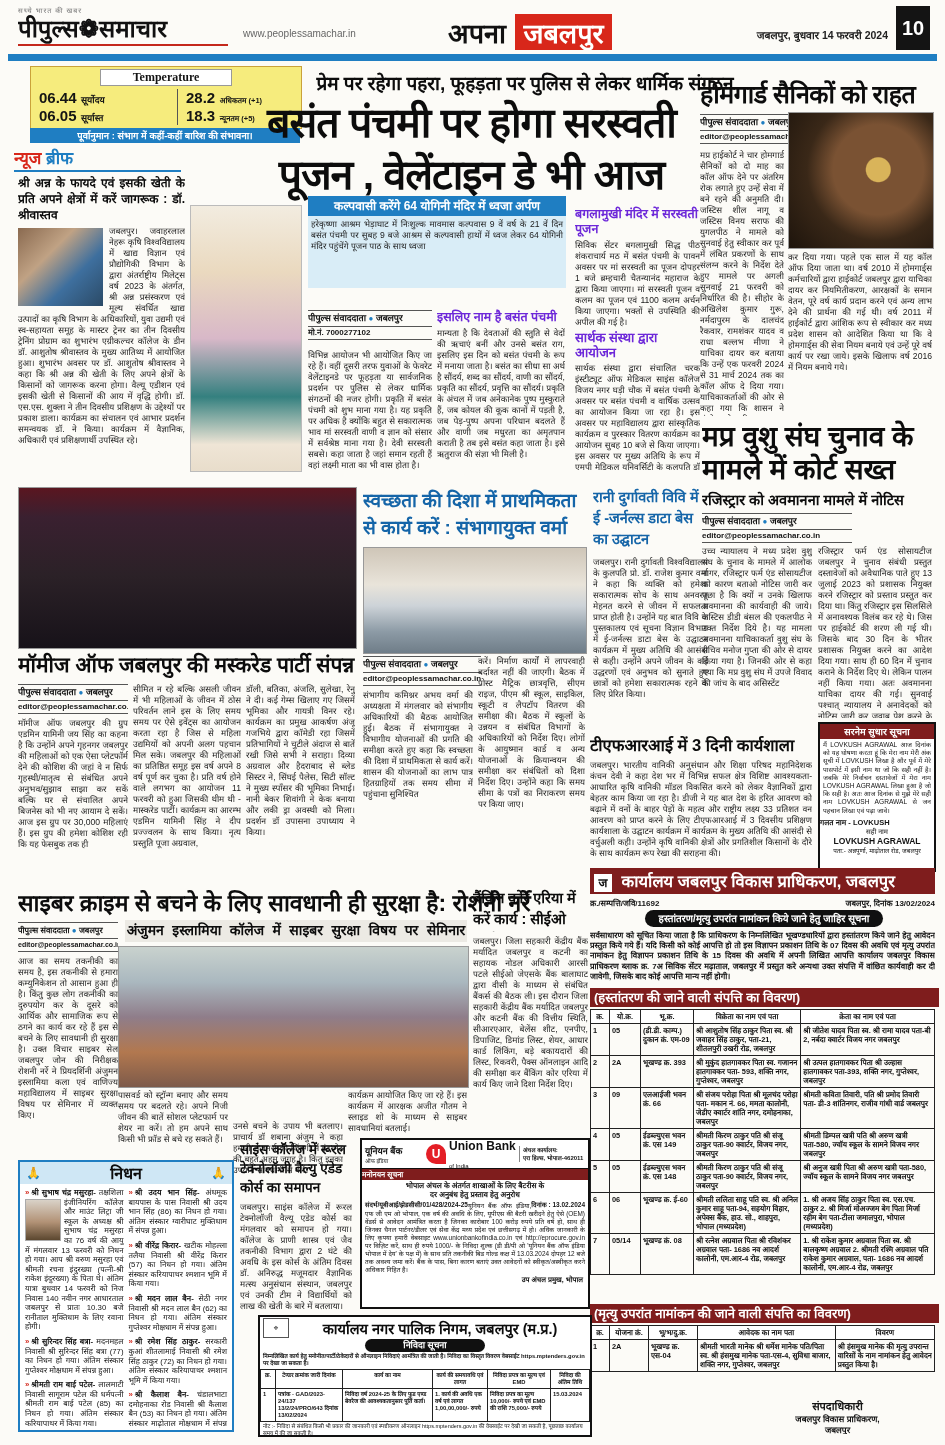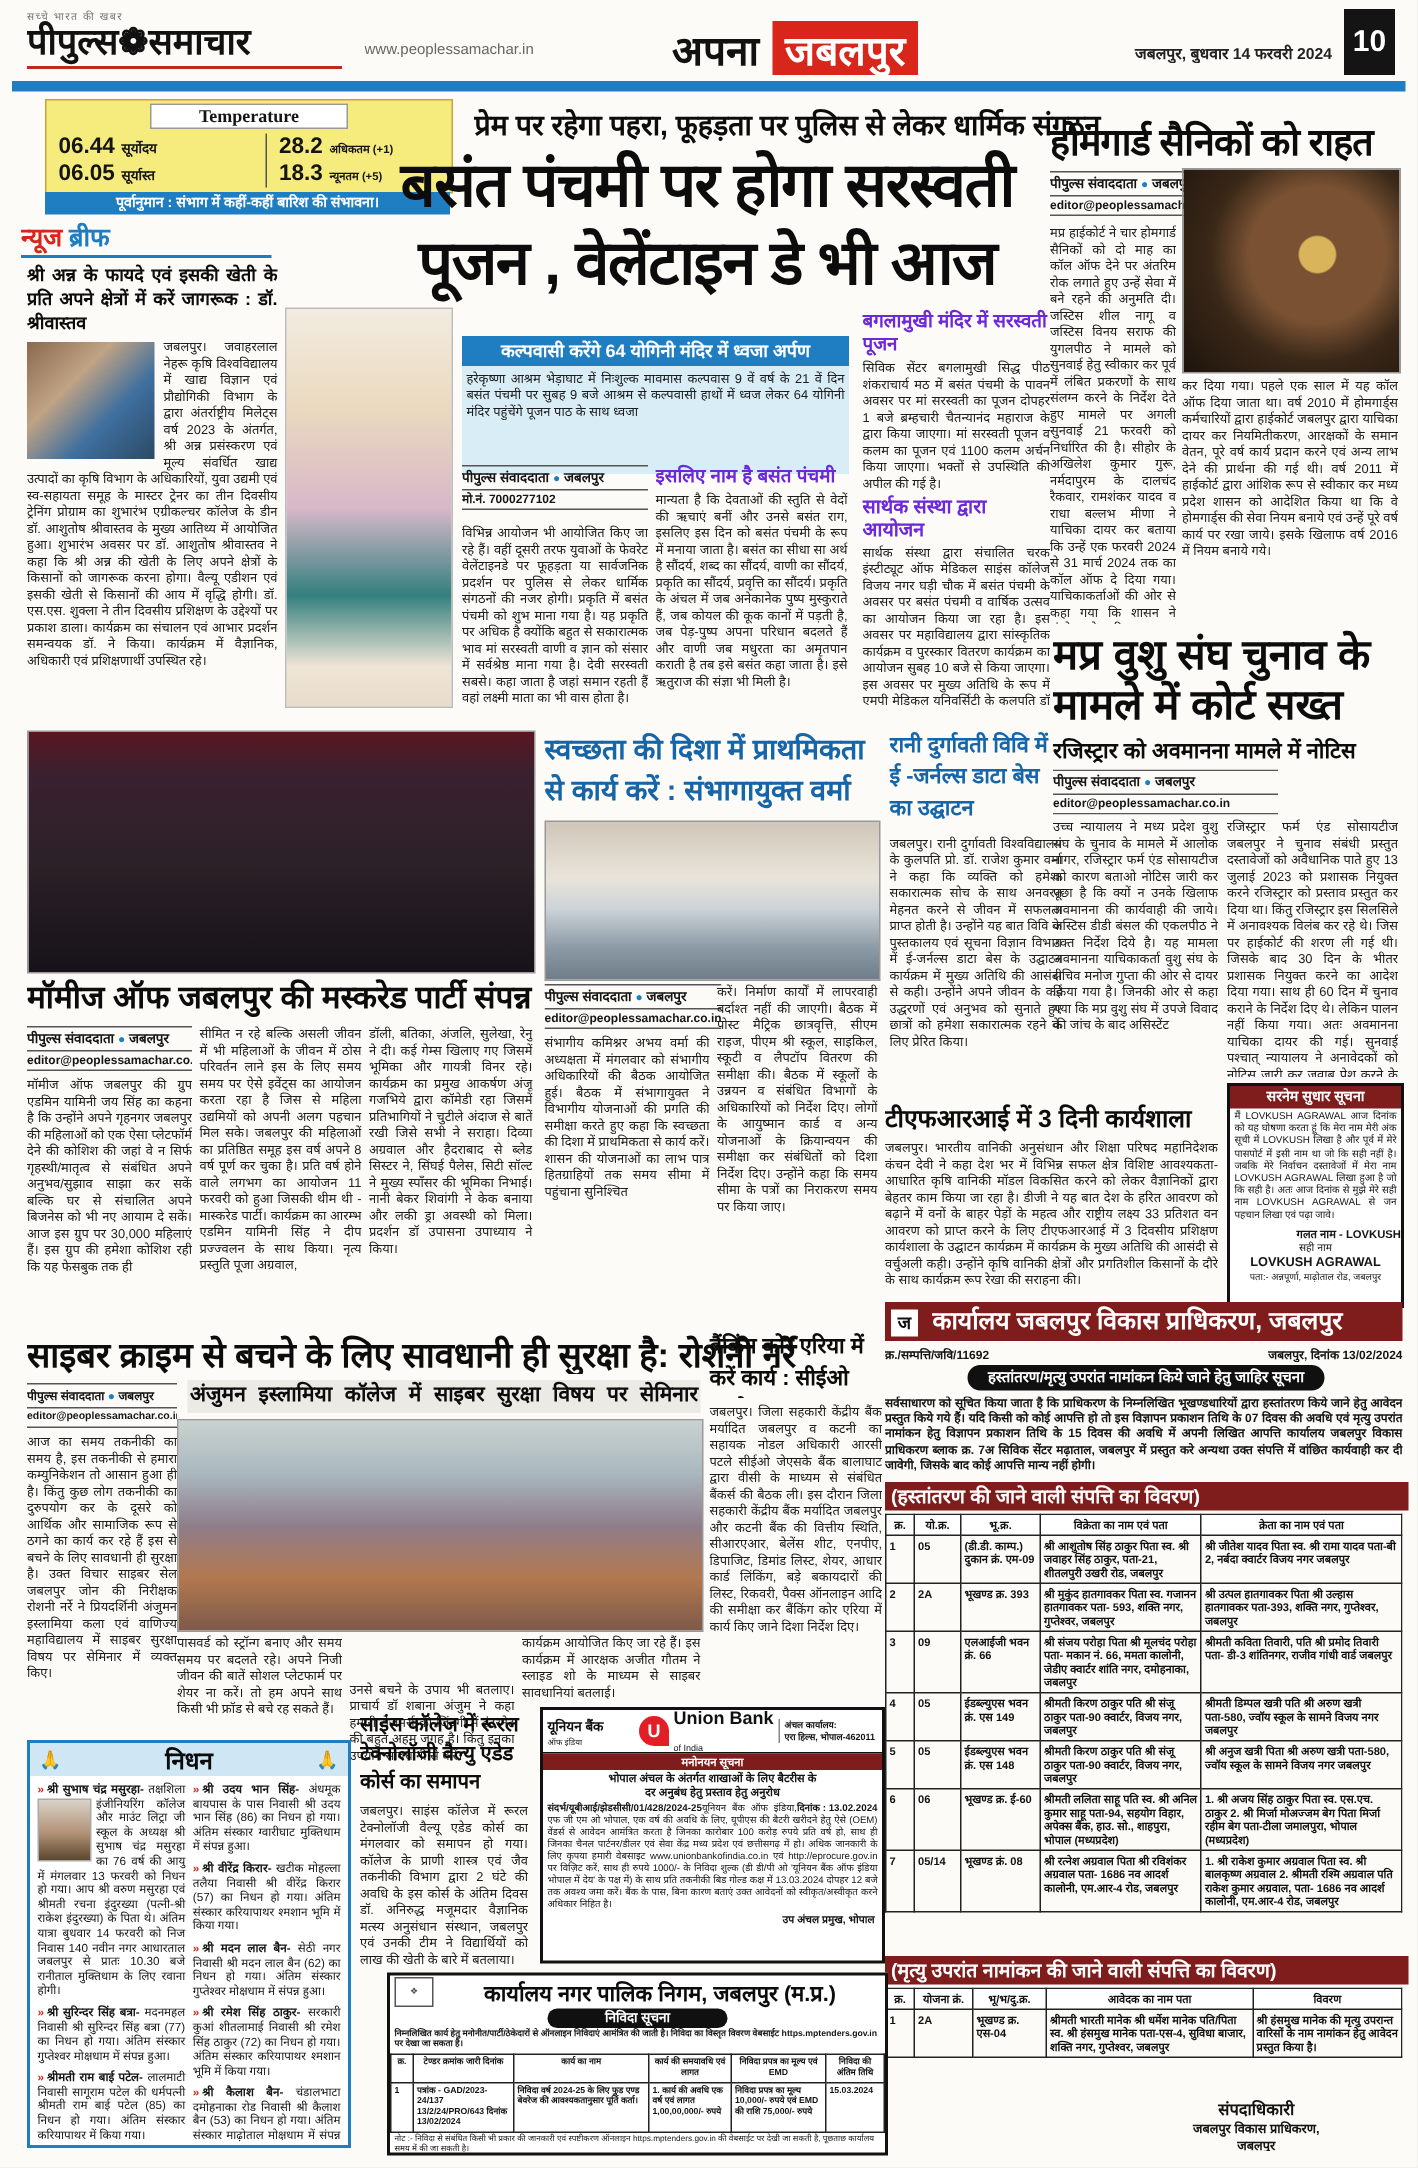--- a/index.html
+++ b/index.html
@@ -72,21 +72,21 @@
     <span style="font-weight:800;font-size:17px;color:#1f7ec2;">ब्रीफ</span>
   </div>
   <div class="abs hl j" style="left:18px;top:175px;width:167px;height:48px;font-size:12px;line-height:16px;">श्री अन्न के फायदे एवं इसकी खेती के प्रति अपने क्षेत्रों में करें जागरूक : डॉ. श्रीवास्तव</div>
   <div class="abs" style="left:18px;top:226px;width:167px;height:246px;">
     <div class="ph" style="position:relative;float:left;width:85px;height:78px;margin:2px 6px 2px 0;background:linear-gradient(135deg,#8a6a50 0%,#c0a284 35%,#3e6f9e 65%,#2b4a66 100%);"></div>
     <div class="bt j">जबलपुर। जवाहरलाल नेहरू कृषि विश्वविद्यालय में खाद्य विज्ञान एवं प्रौद्योगिकी विभाग के द्वारा अंतर्राष्ट्रीय मिलेट्स वर्ष 2023 के अंतर्गत, श्री अन्न प्रसंस्करण एवं मूल्य संवर्धित खाद्य उत्पादों का कृषि विभाग के अधिकारियों, युवा उद्यमी एवं स्व-सहायता समूह के मास्टर ट्रेनर का तीन दिवसीय ट्रेनिंग प्रोग्राम का शुभारंभ एग्रीकल्चर कॉलेज के डीन डॉ. आशुतोष श्रीवास्तव के मुख्य आतिथ्य में आयोजित हुआ। शुभारंभ अवसर पर डॉ. आशुतोष श्रीवास्तव ने कहा कि श्री अन्न की खेती के लिए अपने क्षेत्रों के किसानों को जागरूक करना होगा। वैल्यू एडीशन एवं इसकी खेती से किसानों की आय में वृद्धि होगी। डॉ. एस.एस. शुक्ला ने तीन दिवसीय प्रशिक्षण के उद्देश्यों पर प्रकाश डाला। कार्यक्रम का संचालन एवं आभार प्रदर्शन समन्वयक डॉ. ने किया। कार्यक्रम में वैज्ञानिक, अधिकारी एवं प्रशिक्षणार्थी उपस्थित रहे।</div>
   </div>
 
   <div class="ph" style="left:190px;top:205px;width:110px;height:265px;background:linear-gradient(180deg,#f2ece0 0%,#ead9bf 25%,#d8b8c8 50%,#34807f 72%,#efe5d6 90%,#e8ddcb 100%);border:1px solid #bbb;"></div>
 
-  <div class="abs" style="left:308px;top:224px;width:258px;height:92px;background:#d9edf7;">
+  <div class="abs" style="left:308px;top:196px;width:258px;height:92px;background:#d9edf7;">
     <div class="band" style="height:20px;font-size:12px;line-height:20px;">कल्पवासी करेंगे 64 योगिनी मंदिर में ध्वजा अर्पण</div>
     <div style="display:flex;gap:6px;padding:3px 3px;">
       <div class="bt j" style="flex:1;">हरेकृष्णा आश्रम भेड़ाघाट में निःशुल्क मावमास कल्पवास 9 वें वर्ष के 21 वें दिन बसंत पंचमी पर सुबह 9 बजे आश्रम से कल्पवासी हाथों में ध्वज लेकर 64 योगिनी मंदिर पहुंचेंगे पूजन पाठ के साथ ध्वजा</div>
     </div>
   </div>
 
   <div class="abs" style="left:308px;top:310px;width:124px;height:34px;">
     <div class="byline"><span>पीपुल्स संवाददाता</span> <span class="dot">●</span> <span>जबलपुर</span></div>
     <div class="email">मो.नं. 7000277102</div>
   </div>
@@ -121,21 +121,21 @@
   <div class="abs" style="left:702px;top:513px;width:150px;">
     <div class="byline"><span>पीपुल्स संवाददाता</span> <span class="dot">●</span> <span>जबलपुर</span></div>
     <div class="email">editor@peoplessamachar.co.in</div>
   </div>
   <div class="abs bt j" style="left:702px;top:546px;width:110px;height:172px;">उच्च न्यायालय ने मध्य प्रदेश वुशु संघ के चुनाव के मामले में आलोक नागर, रजिस्ट्रार फर्म एंड सोसायटीज को कारण बताओ नोटिस जारी कर पूछा है कि क्यों न उनके खिलाफ अवमानना की कार्यवाही की जाये। जस्टिस डीडी बंसल की एकलपीठ ने उक्त निर्देश दिये है। यह मामला अवमानना याचिकाकर्ता वुशु संघ के सचिव मनोज गुप्ता की ओर से दायर किया गया है। जिनकी ओर से कहा गया कि मप्र वुशु संघ में उपजे विवाद की जांच के बाद असिस्टेंट</div>
   <div class="abs bt j" style="left:818px;top:546px;width:114px;height:172px;">रजिस्ट्रार फर्म एंड सोसायटीज जबलपुर ने चुनाव संबंधी प्रस्तुत दस्तावेजों को अवैधानिक पाते हुए 13 जुलाई 2023 को प्रशासक नियुक्त करने रजिस्ट्रार को प्रस्ताव प्रस्तुत कर दिया था। किंतु रजिस्ट्रार इस सिलसिले में अनावश्यक विलंब कर रहे थे। जिस पर हाईकोर्ट की शरण ली गई थी। जिसके बाद 30 दिन के भीतर प्रशासक नियुक्त करने का आदेश दिया गया। साथ ही 60 दिन में चुनाव कराने के निर्देश दिए थे। लेकिन पालन नहीं किया गया। अतः अवमानना याचिका दायर की गई। सुनवाई पश्चात् न्यायालय ने अनावेदकों को नोटिस जारी कर जवाब पेश करने के निर्देश दिये।</div>
 
   <div class="abs" style="left:818px;top:722px;width:114px;height:146px;border:2px solid #111;background:#fff;">
     <div class="blackband" style="height:15px;font-size:9.5px;text-align:center;line-height:15px;">सरनेम सुधार सूचना</div>
     <div class="j" style="font-size:6.6px;line-height:8.2px;padding:2px 3px;">मैं LOVKUSH AGRAWAL आज दिनांक को यह घोषणा करता हूं कि मेरा नाम मेरी अंक सूची में LOVKUSH लिखा है और पूर्व में मेरे पासपोर्ट में इसी नाम था जो कि सही नहीं है। जबकि मेरे निर्वाचन दस्तावेजों में मेरा नाम LOVKUSH AGRAWAL लिखा हुआ है जो कि सही है। अतः आज दिनांक से मुझे मेरे सही नाम LOVKUSH AGRAWAL से जन पहचान लिखा एवं पढ़ा जावे।</div>
-    <div style="text-align:right;font-size:7.5px;font-weight:700;">गलत नाम - LOVKUSH</div>
+    <div style="text-align:left;font-size:7.5px;font-weight:700;">गलत नाम - LOVKUSH</div>
     <div style="text-align:center;font-size:7px;">सही नाम</div>
     <div style="text-align:center;font-size:8.5px;font-weight:800;">LOVKUSH AGRAWAL</div>
     <div style="text-align:center;font-size:6.3px;">पता:- अन्नपूर्णा, माढ़ोताल रोड, जबलपुर</div>
   </div>
 
   <div class="ph" style="left:18px;top:487px;width:337px;height:160px;background:linear-gradient(180deg,#5a1620 0%,#3a2030 18%,#2b2127 55%,#171219 100%);border:1px solid #999;"></div>
   <div class="abs hl" style="left:18px;top:650px;width:337px;height:28px;font-size:21px;">मॉमीज ऑफ जबलपुर की मस्करेड पार्टी संपन्न</div>
   <div class="abs" style="left:18px;top:684px;width:110px;">
     <div class="byline"><span>पीपुल्स संवाददाता</span> <span class="dot">●</span> <span>जबलपुर</span></div>
     <div class="email">editor@peoplessamachar.co.in</div>
@@ -320,21 +320,21 @@
       <div style="width:20px;height:20px;background:#e41e26;border-radius:50% 50% 0 50%;color:#fff;font-weight:800;font-size:12px;text-align:center;line-height:20px;margin:0 3px;">U</div>
       <div style="flex:1;">
         <span style="font-weight:800;font-size:12px;color:#111;">Union Bank</span>
         <span style="font-size:6px;">of India</span>
       </div>
       <div style="width:62px;border-left:1px solid #888;padding-left:3px;font-size:6px;font-weight:700;">
         <div>अंचल कार्यालय:</div>
         <div>एरा हिल्स, भोपाल-462011</div>
       </div>
     </div>
-    <div class="blackband" style="height:11px;font-size:7.5px;line-height:11px;text-align:center;">मनोनयन सूचना</div>
+    <div class="blackband" style="height:11px;font-size:7.5px;line-height:11px;">मनोनयन सूचना</div>
     <div style="text-align:center;font-weight:800;font-size:7.5px;line-height:9px;margin-top:1px;">
       <div>भोपाल अंचल के अंतर्गत शाखाओं के लिए बैटरीस के</div>
       <div>दर अनुबंध हेतु प्रस्ताव हेतु अनुरोध</div>
     </div>
     <div style="font-size:6.5px;font-weight:700;padding:1px 3px;">
       <span style="float:left;">संदर्भ/यूबीआई/झेडसीसी/01/428/2024-25</span>
       <span style="float:right;">दिनांक : 13.02.2024</span>
     </div>
     <div class="j" style="font-size:6.4px;line-height:8px;padding:1px 3px;">यूनियन बैंक ऑफ इंडिया, एफ जी एम ओ भोपाल, एक वर्ष की अवधि के लिए, यूपीएस की बैटरी खरीदने हेतु ऐसे (OEM) वेंडर्स से आवेदन आमंत्रित करता है जिनका कारोबार 100 करोड़ रुपये प्रति वर्ष हो, साथ ही जिनका चैनल पार्टनर/डीलर एवं सेवा केंद्र मध्य प्रदेश एवं छत्तीसगढ़ में हो। अधिक जानकारी के लिए कृपया हमारी वेबसाइट www.unionbankofindia.co.in एवं http://eprocure.gov.in पर विज़िट करें, साथ ही रुपये 1000/- के निविदा शुल्क (डी डी/पी ओ 'यूनियन बैंक ऑफ इंडिया भोपाल में देय' के पक्ष में) के साथ प्रति तकनीकी बिड गोल्ड कक्ष में 13.03.2024 दोपहर 12 बजे तक अवश्य जमा करें। बैंक के पास, बिना कारण बताएं उक्त आवेदनों को स्वीकृत/अस्वीकृत करने अधिकार निहित है।</div>
     <div style="text-align:right;font-size:7px;font-weight:800;padding-right:5px;">उप अंचल प्रमुख, भोपाल</div>

